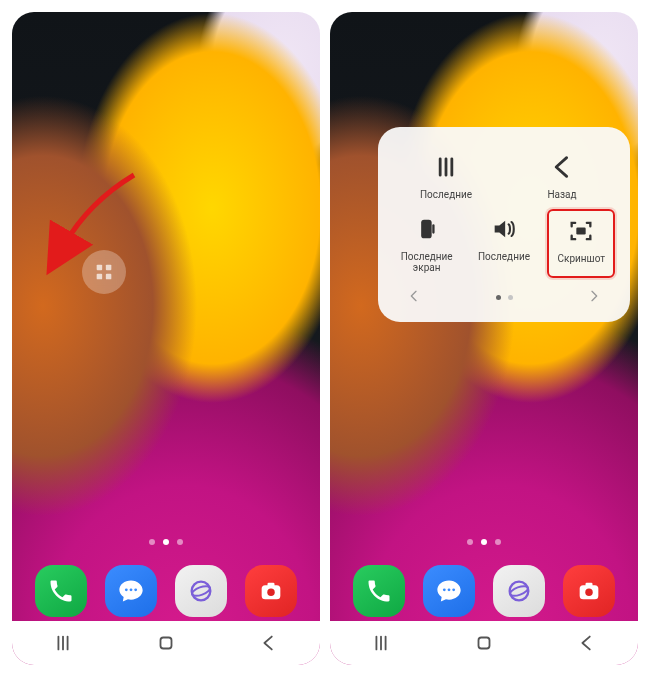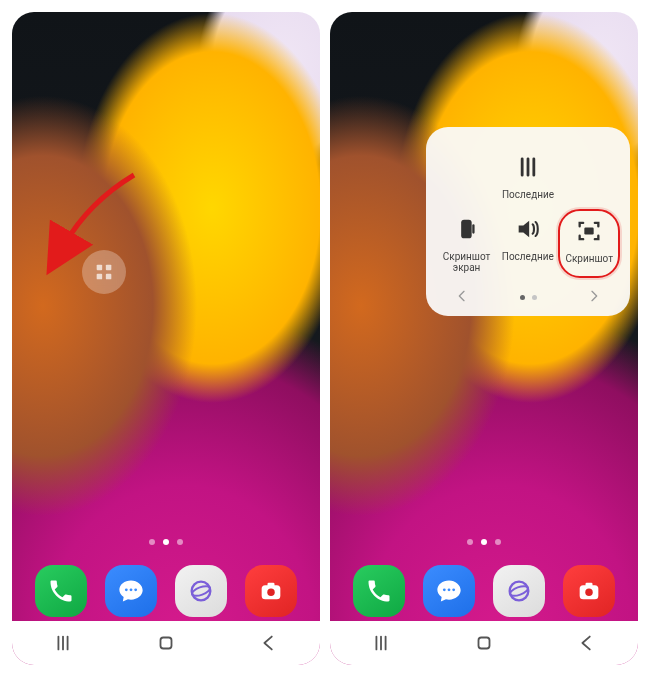--- a/index.html
+++ b/index.html
@@ -71,24 +71,24 @@
     height: 44px;
     background: #fff;
     display: flex; justify-content: space-around; align-items: center;
   }
   .nav-btn { width: 50px; display: flex; justify-content: center; color: #555; }
   .nav-btn svg { width: 22px; height: 22px; }
   
   .panel {
     position: absolute;
     top: 115px; right: 8px;
-    width: 204px;
+    width: 252px;
     background: rgba(250,250,250,0.94);
     border-radius: 22px;
-    padding: 20px 10px 8px;
+    padding: 20px 10px 14px;
   }
   .panel-row {
     display: flex; justify-content: space-around;
     margin-bottom: 4px;
   }
   .panel-item {
     width: 68px;
     display: flex; flex-direction: column; align-items: center;
     gap: 6px;
     padding: 4px 2px;
@@ -97,21 +97,21 @@
     height: 32px; display: flex; align-items: center; justify-content: center;
     color: #333;
   }
   .panel-item .ic svg { width: 28px; height: 28px; }
   .panel-item .lbl {
     font-size: 10px; color: #444; text-align: center;
     line-height: 1.15;
   }
   .panel-item.highlight {
     border: 2.5px solid #e21b1b;
-    border-radius: 22px;
+    border-radius: 6px;
     box-shadow: 0 0 0 2px rgba(226,27,27,0.15);
   }
   .panel-pager {
     display: flex; align-items: center; justify-content: space-between;
     padding: 6px 18px 0;
   }
   .panel-pager .pg {
     display: flex; gap: 7px;
   }
   .panel-pager .pg span {
@@ -201,30 +201,38 @@
   <div class="panel">
     <div class="panel-row">
       <div class="panel-item">
         <div class="ic">
             <svg viewBox="0 0 24 24">
               <path stroke="#333" stroke-width="2.4" stroke-linecap="round" d="M7 5v14M12 5v14M17 5v14"></path>
             </svg>
           </div>
         <div class="lbl">Последние</div>
       </div>
+      <div class="panel-item">
+        <div class="ic">
+            <svg viewBox="0 0 24 24">
+              <path d="M16 4l-9 8 9 8" fill="none" stroke="#333" stroke-width="2.4" stroke-linecap="round" stroke-linejoin="round"></path>
+            </svg>
+          </div>
+        <div class="lbl">Назад</div>
+      </div>
     </div>
     <div class="panel-row">
       <div class="panel-item">
         <div class="ic">
             <svg viewBox="0 0 24 24">
               <rect x="7" y="4" width="9" height="16" rx="2.5" fill="#333"></rect>
               <rect x="16.5" y="8" width="2" height="8" rx="1" fill="#333"></rect>
             </svg>
           </div>
-        <div class="lbl">Скриншот экран</div>
+        <div class="lbl">Последние экран</div>
       </div>
       <div class="panel-item">
         <div class="ic">
             <svg viewBox="0 0 24 24">
               <path d="M4 9v6h4l5 4V5l-5 4H4z" fill="#333"></path>
               <path d="M16 8c1.5 1 1.5 7 0 8M18.5 6c2.5 2 2.5 10 0 12" stroke="#333" stroke-width="1.8" fill="none" stroke-linecap="round"></path>
             </svg>
           </div>
         <div class="lbl">Последние</div>
       </div>

